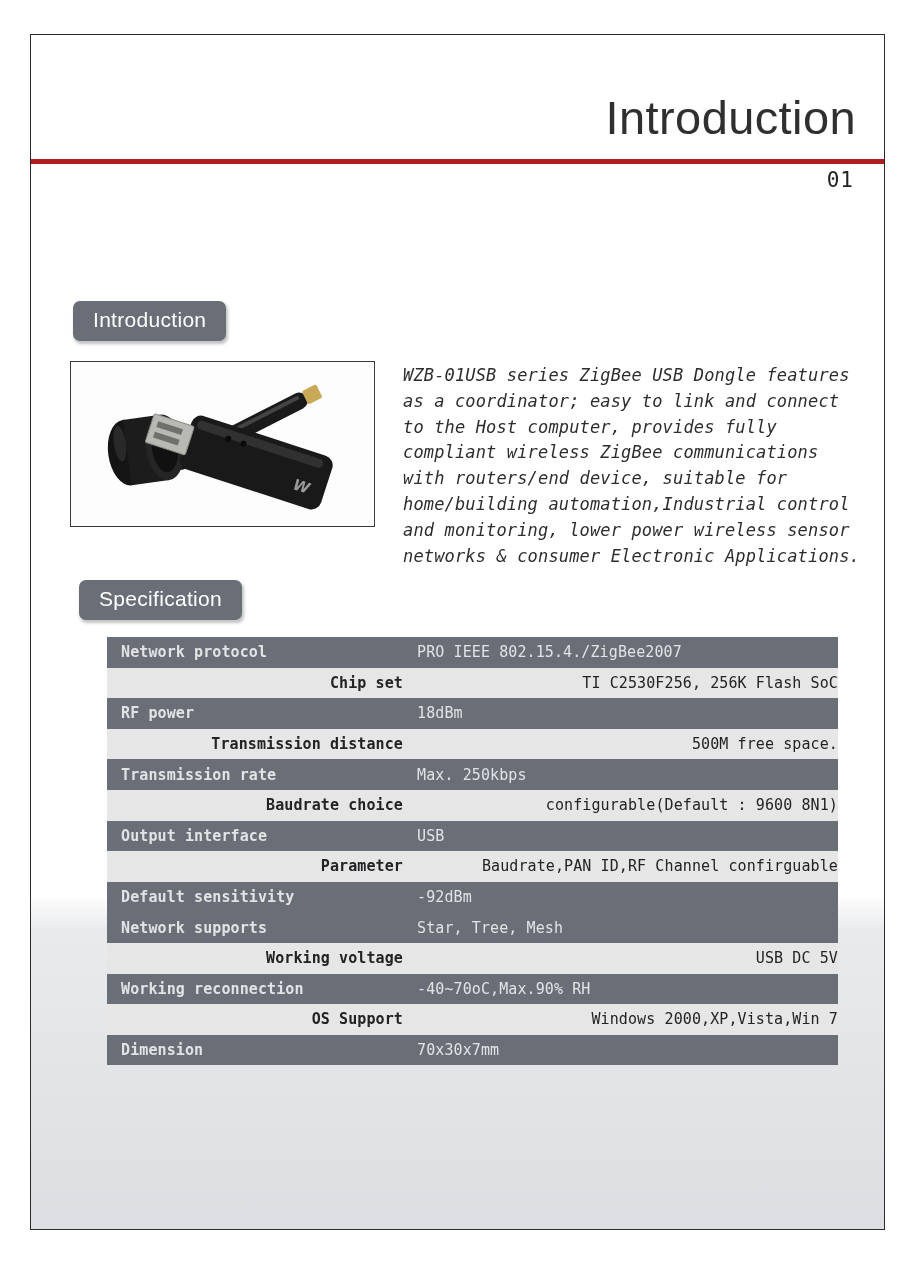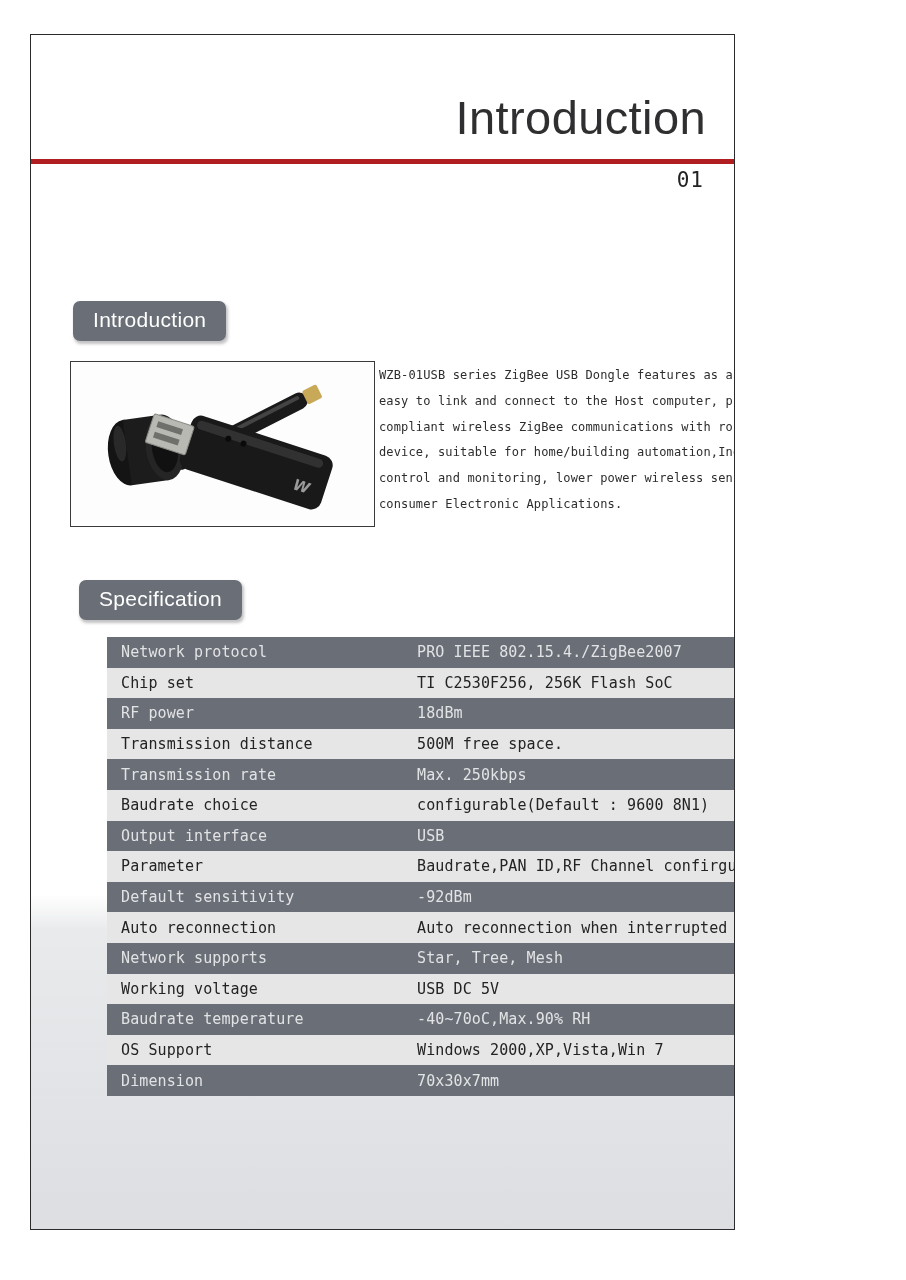--- a/index.html
+++ b/index.html
@@ -12,21 +12,21 @@
     height: 1280px;
     font-family: "DejaVu Sans Mono", monospace;
     -webkit-font-smoothing: antialiased;
   }
 
   
   .page {
     position: absolute;
     left: 30px;
     top: 34px;
-    width: 705px;
+    width: 855px;
     height: 1196px;
     border: 1.5px solid #2b2b2d;
     background: linear-gradient(to bottom,
                 #ffffff 0px, #ffffff 860px,
                 #e9eaec 895px, #dddee1 1196px);
     box-sizing: border-box;
     overflow: hidden;
   }
 
   
@@ -105,57 +105,58 @@
     border: 1.5px solid #3a3a3c;
     background: #ffffff;
     box-sizing: border-box;
     overflow: hidden;
   }
   .photo-frame svg { display: block; }
 
   
   .intro-text {
     position: absolute;
-    left: 348px;
+    left: 372px;
     top: 328px;
     width: 458px;
-    font-size: 12px;
+    font-size: 17px;
     line-height: 25.8px;
     color: #2d2d2f;
     letter-spacing: 0.15px;
     white-space: pre-wrap;
+    font-style: italic;
   }
 
   
   .spec-table {
     position: absolute;
     left: 76px;
     top: 602px;
     width: 731px;
     border-collapse: collapse;
     table-layout: fixed;
   }
   .spec-table tr { height: 30.6px; }
   .spec-table td {
     padding: 0 0 0 14px;
     font-size: 15px;
     letter-spacing: 0.1px;
     vertical-align: middle;
     white-space: nowrap;
     overflow: hidden;
   }
-  .spec-table td.key { width: 282px; }
+  .spec-table td.key { width: 282px; font-weight: bold; }
   .spec-table tr.dark {
     background: #6a6e76;
   }
   .spec-table tr.dark td { color: #e2e3e5; }
   .spec-table tr.light {
     background: #e6e6e7;
   }
-  .spec-table tr.light td { color: #232325; }
+  .spec-table tr.light td { color: #232325; text-align: right; }
 </style>
 </head>
 <body>
 
 <div class="page">
 
   <div class="header">
     <div class="doc-title">Introduction</div>
     <div class="red-rule"></div>
     <div class="page-number">01</div>
@@ -233,34 +234,30 @@
           <td class="value">USB</td>
         </tr>
         <tr class="light">
           <td class="key">Parameter</td>
           <td class="value">Baudrate,PAN ID,RF Channel confirguable</td>
         </tr>
         <tr class="dark">
           <td class="key">Default sensitivity</td>
           <td class="value">-92dBm</td>
         </tr>
-        <tr class="light">
-          <td class="key">Auto reconnection</td>
-          <td class="value">Auto reconnection when interrupted</td>
-        </tr>
         <tr class="dark">
           <td class="key">Network supports</td>
           <td class="value">Star, Tree, Mesh</td>
         </tr>
         <tr class="light">
           <td class="key">Working voltage</td>
           <td class="value">USB DC 5V</td>
         </tr>
         <tr class="dark">
-          <td class="key">Baudrate temperature</td>
+          <td class="key">Working reconnection</td>
           <td class="value">-40~70oC,Max.90% RH</td>
         </tr>
         <tr class="light">
           <td class="key">OS Support</td>
           <td class="value">Windows 2000,XP,Vista,Win 7</td>
         </tr>
         <tr class="dark">
           <td class="key">Dimension</td>
           <td class="value">70x30x7mm</td>
         </tr>

